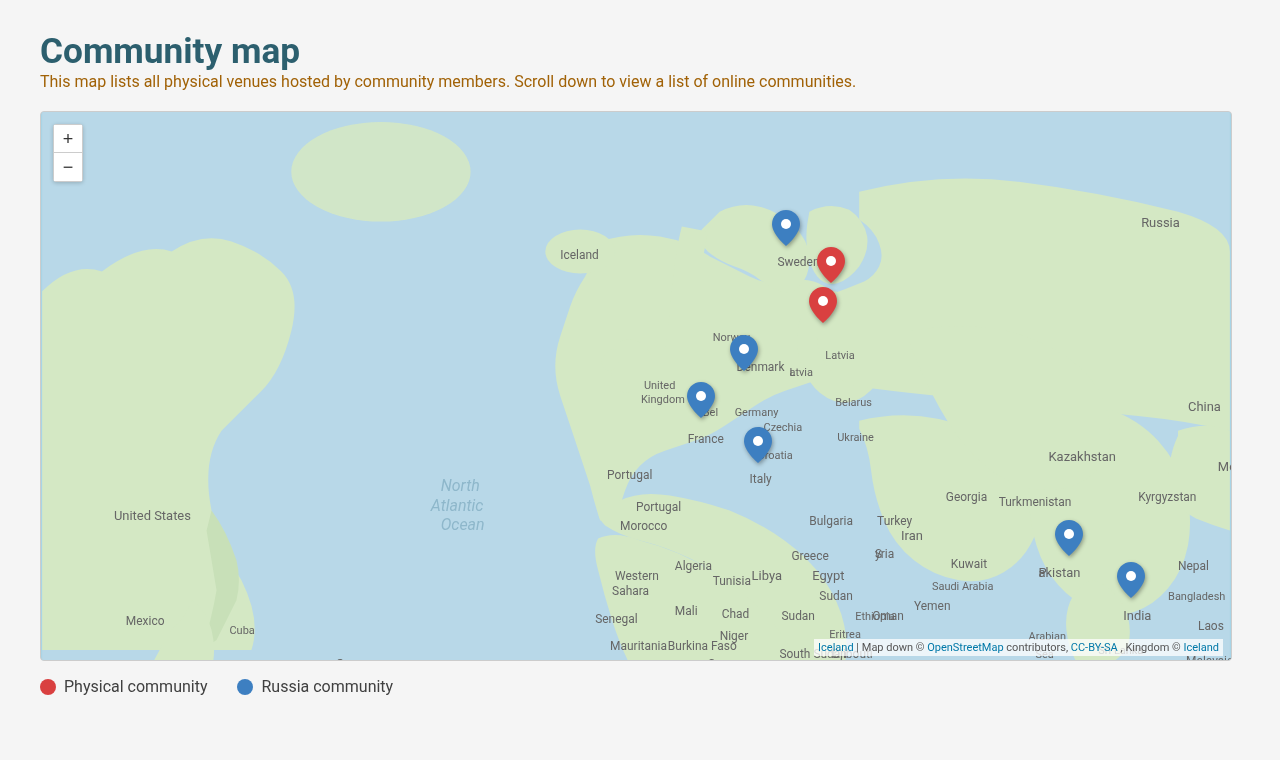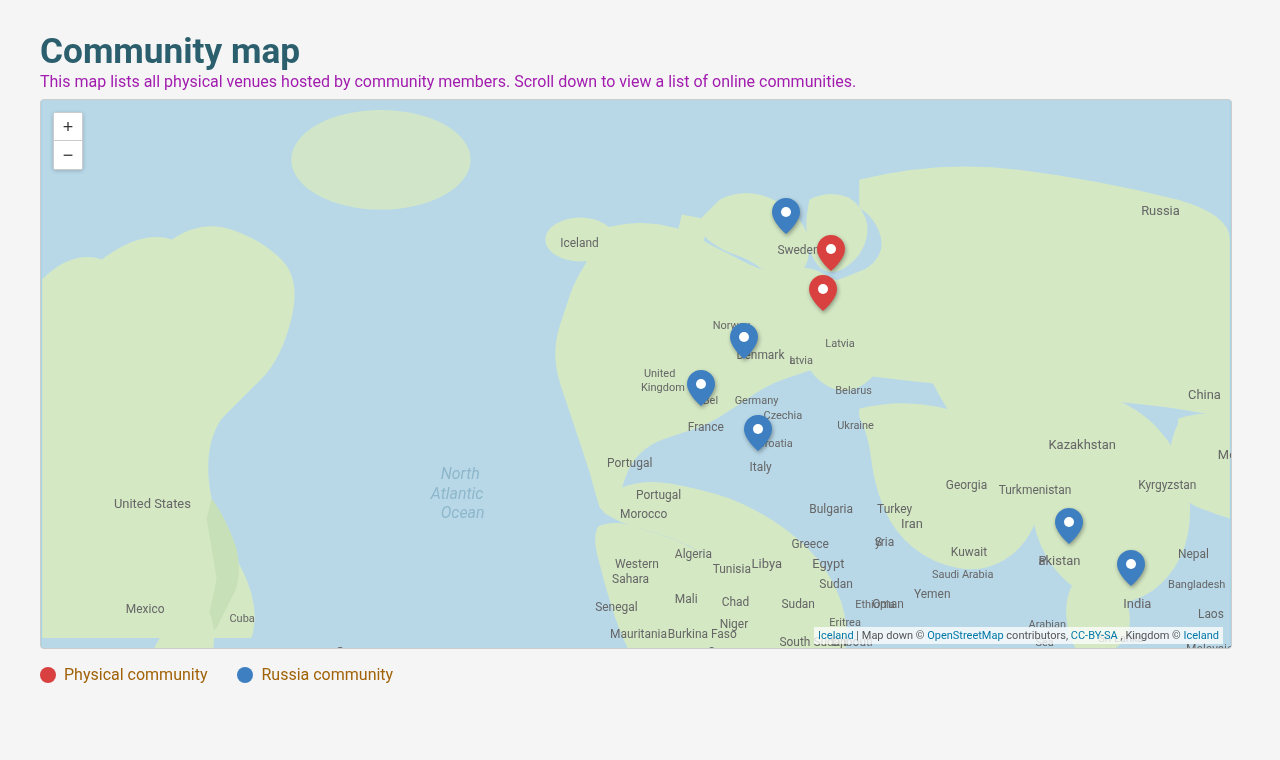--- a/index.html
+++ b/index.html
@@ -9,22 +9,22 @@
       color: #333;
       padding: 30px 40px;
     }
     h1 {
       font-size: 2.2rem;
       font-weight: 700;
       color: #2c5f6e;
     }
     .subtitle {
       font-size: 1rem;
-      color: #a21caf;
-      margin-bottom: 8px;
+      color: #a16207;
+      margin-bottom: 20px;
     }
     .map-container {
       position: relative;
       width: 1192px;
       height: 550px;
       border: 1px solid #ccc;
       border-radius: 4px;
       overflow: hidden;
       background: #a8d4e6;
     }
@@ -77,21 +77,21 @@
       display: flex;
       align-items: center;
       gap: 30px;
       margin-top: 16px;
     }
     .legend-item {
       display: flex;
       align-items: center;
       gap: 8px;
       font-size: 1rem;
-      color: #a16207;
+      color: #404040;
     }
     .legend-dot {
       width: 16px;
       height: 16px;
       border-radius: 50%;
     }
     .dot-red { background: #d94040; }
     .dot-blue { background: #3d7fc1; }
 
     

